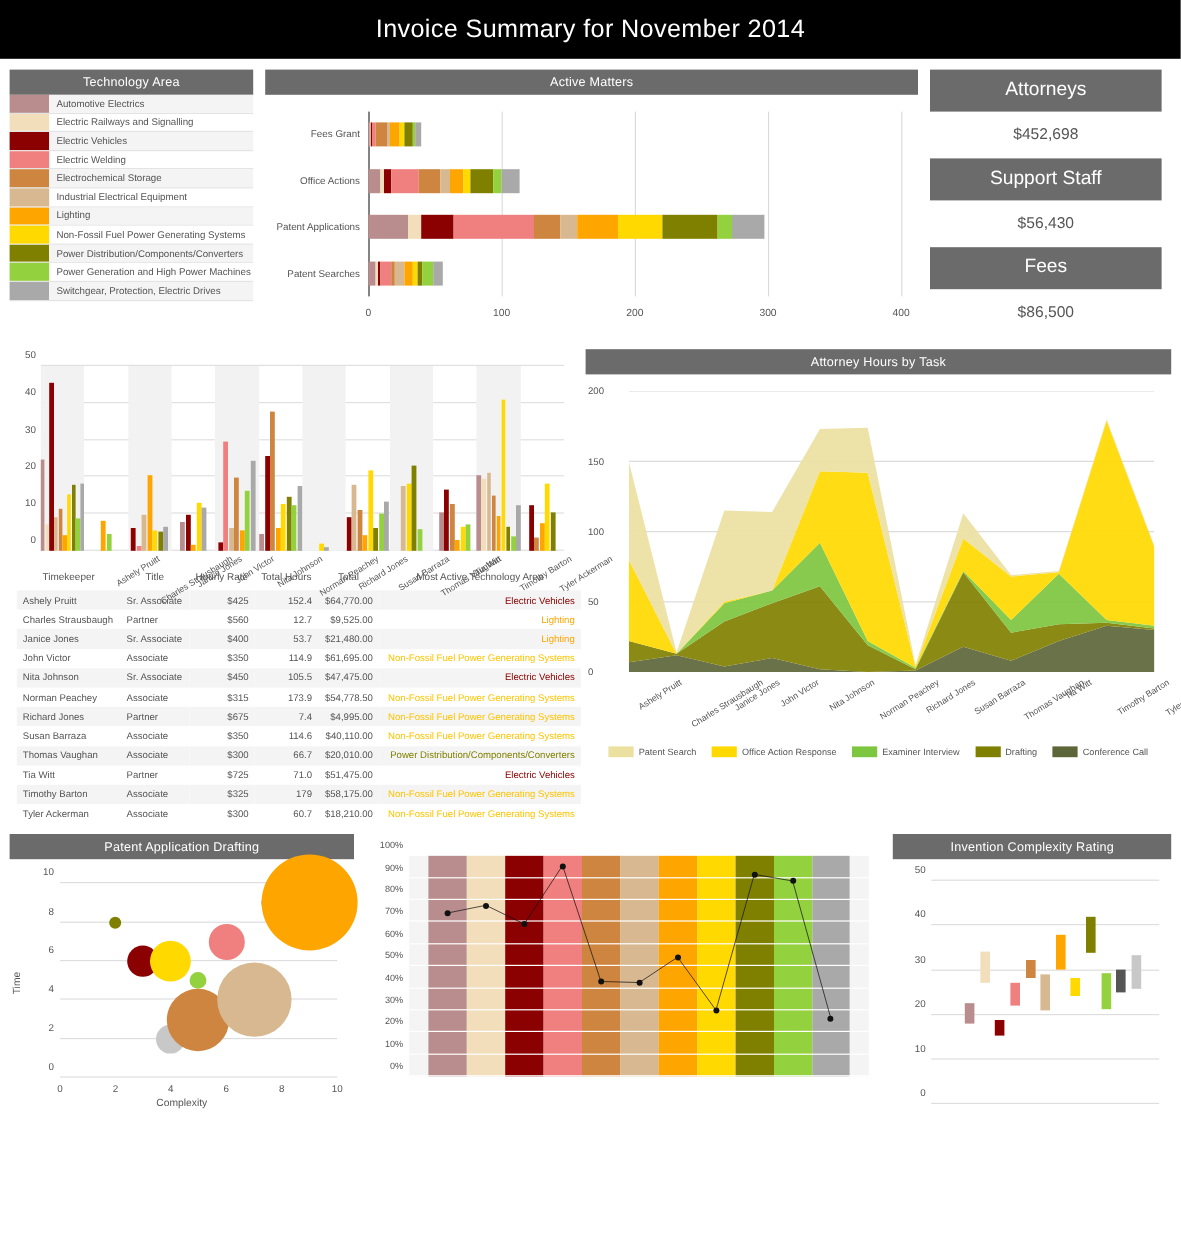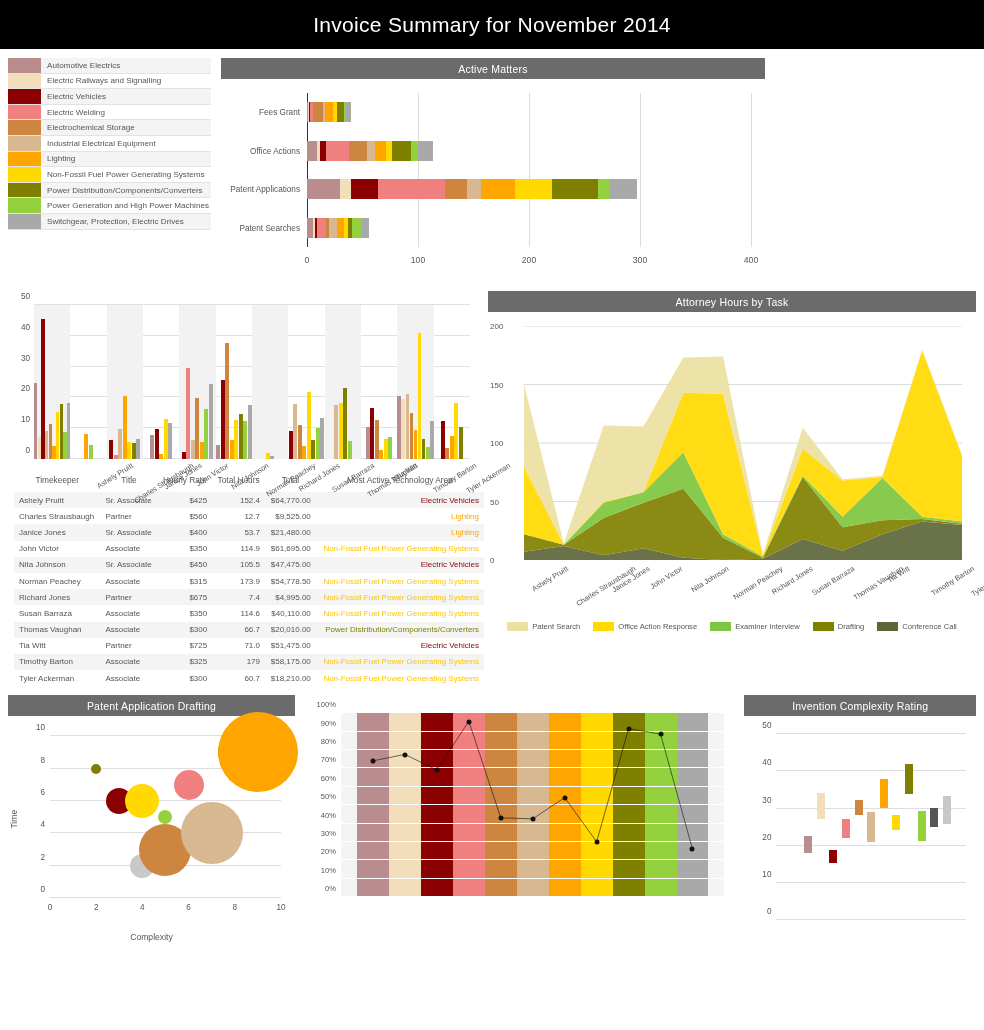--- a/index.html
+++ b/index.html
@@ -109,20 +109,21 @@
 </head>
 <body>
 
 <div class="title-bar">
   <div class="t">Invoice Summary for November 2014</div>
 </div>
 
 <div class="row1">
 
   <div class="legend-box">
+    <div class="panel-header">Technology Area</div>
     <div id="legend-list">
         <div class="legend-row">
           <div class="legend-sw" style="background: rgb(185, 141, 141);"></div>
           <div class="legend-label">Automotive Electrics</div>
         </div>
         <div class="legend-row">
           <div class="legend-sw" style="background: rgb(242, 222, 187);"></div>
           <div class="legend-label">Electric Railways and Signalling</div>
         </div>
         <div class="legend-row">
@@ -229,20 +230,30 @@
           <div style="width: 7.77px; background: rgb(215, 184, 145); height: 100%;"></div>
           <div style="width: 6.66px; background: rgb(255, 165, 0); height: 100%;"></div>
           <div style="width: 4.44px; background: rgb(255, 217, 0); height: 100%;"></div>
           <div style="width: 4.44px; background: rgb(128, 128, 0); height: 100%;"></div>
           <div style="width: 8.88px; background: rgb(147, 209, 62); height: 100%;"></div>
           <div style="width: 7.77px; background: rgb(169, 169, 169); height: 100%;"></div>
         </div>
       </div>
   </div>
 
+  <div class="kpi-box">
+    <div id="kpi-list">
+        <div class="kpi-header">Attorneys</div>
+        <div class="kpi-value">$452,698</div>
+        <div class="kpi-header">Support Staff</div>
+        <div class="kpi-value">$56,430</div>
+        <div class="kpi-header">Fees</div>
+        <div class="kpi-value">$86,500</div>
+      </div>
+  </div>
 </div>
 
 <div class="row2">
 
   <div class="bars-box">
     <div class="bars-plot" id="bars-plot">
         <div class="bars-inner">
           <div class="bars-grid" style="bottom: 0%;"></div>
           <div class="ylab" style="bottom: 0%;">0</div>
           <div class="bars-grid" style="bottom: 20%;"></div>
@@ -569,21 +580,21 @@
           <div class="bubble" title="Non-Fossil Fuel Power Generating Systems" style="left: 40%; bottom: 60%; width: 34px; height: 34px; background: rgb(255, 217, 0); transform: translate(-50%, 50%);"></div>
           <div class="bubble" title="Switchgear, Protection, Electric Drives" style="left: 40%; bottom: 20%; width: 24px; height: 24px; background: rgb(200, 200, 200); transform: translate(-50%, 50%);"></div>
           <div class="bubble" title="Power Generation and High Power Machines" style="left: 50%; bottom: 50%; width: 14px; height: 14px; background: rgb(147, 209, 62); transform: translate(-50%, 50%);"></div>
           <div class="bubble" title="Electrochemical Storage" style="left: 50%; bottom: 30%; width: 52px; height: 52px; background: rgb(205, 133, 63); transform: translate(-50%, 50%);"></div>
           <div class="bubble" title="Electric Welding" style="left: 60%; bottom: 70%; width: 30px; height: 30px; background: rgb(240, 128, 128); transform: translate(-50%, 50%);"></div>
           <div class="bubble" title="Industrial Electrical Equipment" style="left: 70%; bottom: 40%; width: 62px; height: 62px; background: rgb(215, 184, 145); transform: translate(-50%, 50%);"></div>
           <div class="bubble" title="Automotive Electrics" style="left: 80%; bottom: 90%; width: 34px; height: 34px; background: rgb(85, 85, 85); transform: translate(-50%, 50%);"></div>
           <div class="bubble" title="Lighting" style="left: 90%; bottom: 90%; width: 80px; height: 80px; background: rgb(255, 165, 0); transform: translate(-50%, 50%);"></div>
         </div>
         <div class="axis-title" style="left: 6px; top: 50%; transform: rotate(-90deg) translateX(50%); transform-origin: left center;">Time</div>
-        <div class="axis-title" style="left: 50%; bottom: 2px; transform: translateX(-50%);">Complexity</div>
+        <div class="axis-title" style="left: 50%; bottom: 20px; transform: translateX(-50%);">Complexity</div>
       </div>
   </div>
 
   <div class="psf-box">
     <div class="psf-plot" id="psf-plot">
         <div class="psf-inner" style="background: rgb(244, 244, 244);">
           <div class="psf-band" style="left: 4.16667%; width: 8.33333%; background: rgb(185, 141, 141);"></div>
           <div class="psf-band" style="left: 12.5%; width: 8.33333%; background: rgb(242, 222, 187);"></div>
           <div class="psf-band" style="left: 20.8333%; width: 8.33333%; background: rgb(139, 0, 0);"></div>
           <div class="psf-band" style="left: 29.1667%; width: 8.33333%; background: rgb(240, 128, 128);"></div>

